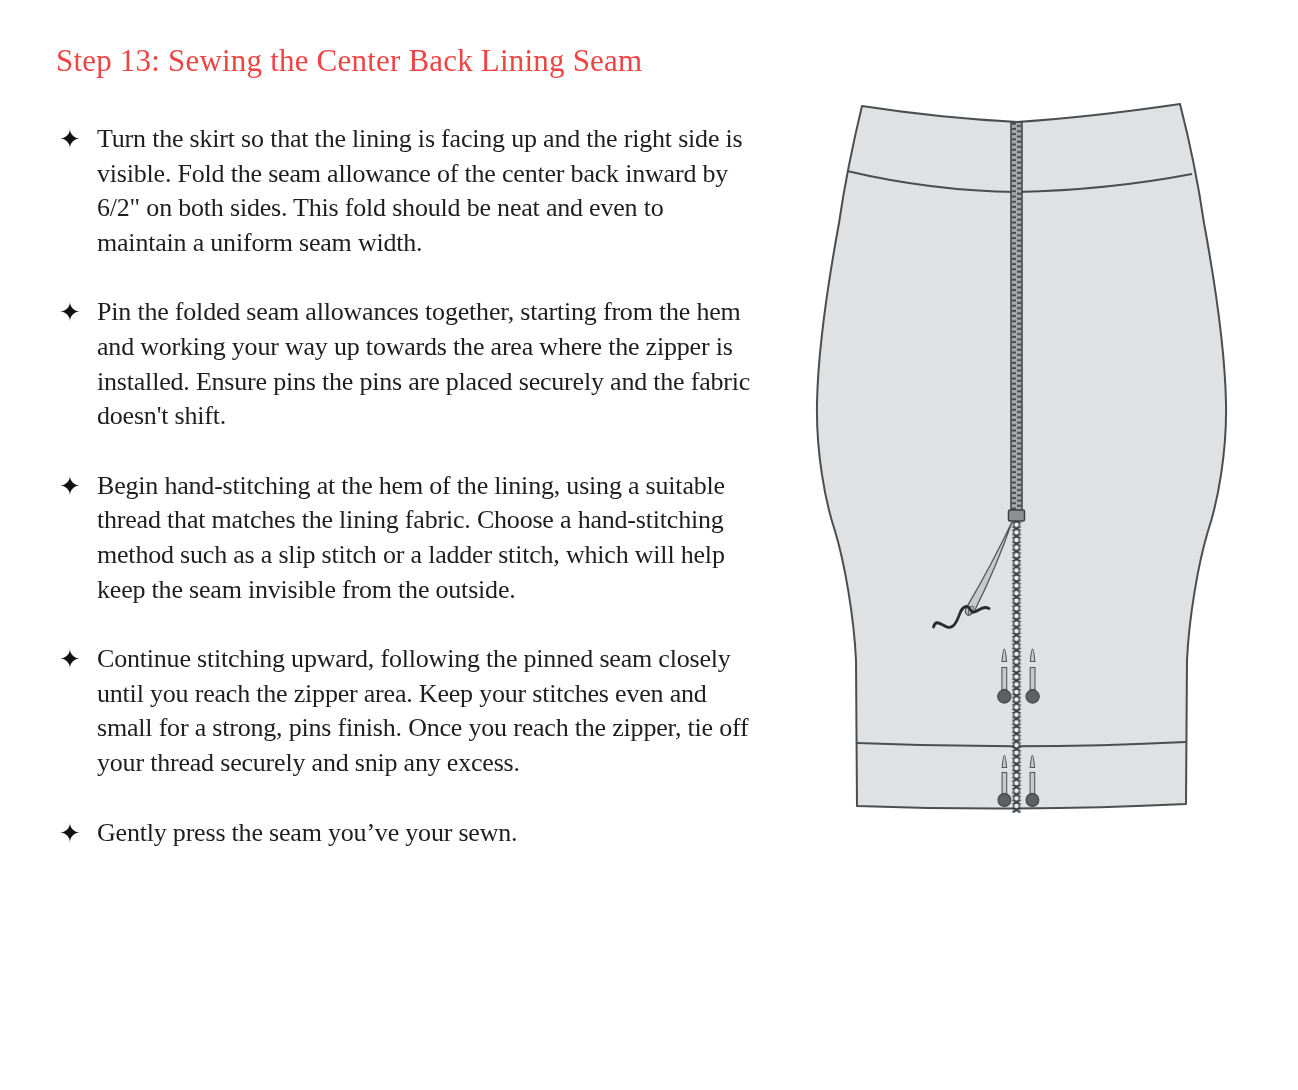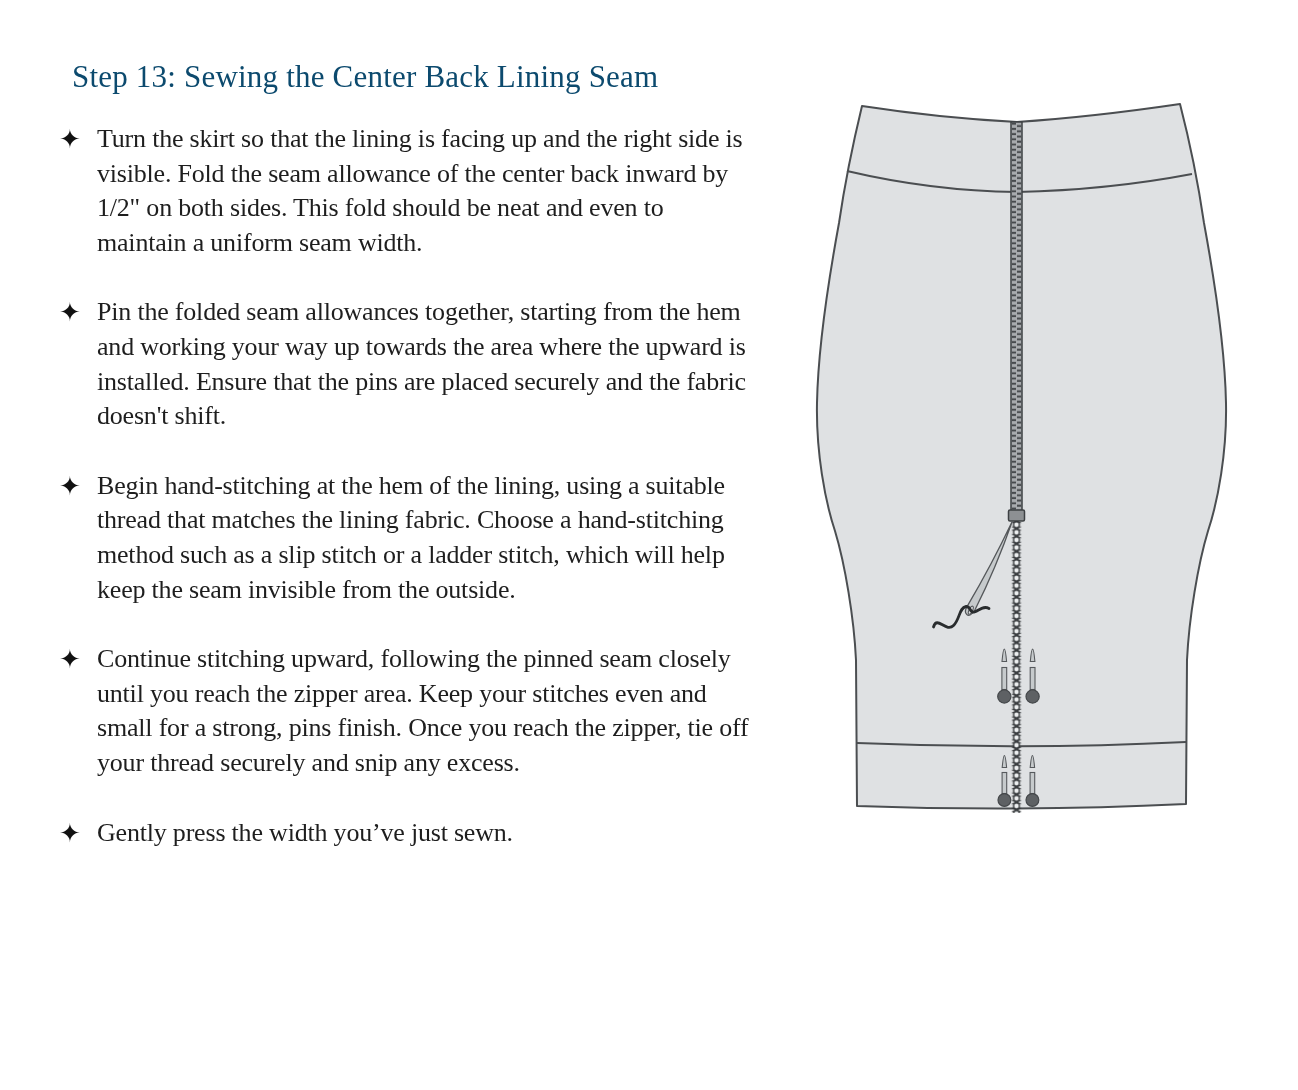--- a/index.html
+++ b/index.html
@@ -1,23 +1,23 @@
 <!DOCTYPE html>
 <html><head>
 <meta charset="utf-8">
 <style>
   html,body{margin:0;padding:0;}
   body{
     width:1298px;height:1090px;background:#ffffff;position:relative;
     font-family:"Liberation Serif", serif;color:#1e1e1e;overflow:hidden;
   }
   .page-title{
-    position:absolute;left:56px;top:40px;margin:16px;
+    position:absolute;left:56px;top:40px;margin:0;
     font-size:31px;font-weight:400;line-height:42px;letter-spacing:0.2px;
-    color:#0c4a6e;white-space:nowrap;
+    color:#ef4444;white-space:nowrap;
   }
   .instruction-list{
     position:absolute;left:55px;top:122px;width:715px;
   }
   .instruction-item{
     display:flex;align-items:flex-start;margin:0 0 35px 0;
   }
   .star-bullet{
     flex:0 0 30px;width:30px;text-align:center;
     font-family:"DejaVu Sans", sans-serif;
@@ -34,37 +34,37 @@
 </head>
 <body>
 
 <div>
 
   <h1 class="page-title">Step 13: Sewing the Center Back Lining Seam</h1>
 
   <div class="instruction-list">
     <div class="instruction-item">
       <span class="star-bullet">✦</span>
-      <p class="instruction-text">Turn the skirt so that the lining is facing up and the right side is visible. Fold the seam allowance of the center back inward by 1/2" on both sides. This fold should be neat and even to maintain a uniform seam width.</p>
+      <p class="instruction-text">Turn the skirt so that the lining is facing up and the right side is visible. Fold the seam allowance of the center back inward by 6/2" on both sides. This fold should be neat and even to maintain a uniform seam width.</p>
     </div>
     <div class="instruction-item">
       <span class="star-bullet">✦</span>
-      <p class="instruction-text">Pin the folded seam allowances together, starting from the hem and working your way up towards the area where the upward is installed. Ensure that the pins are placed securely and the fabric doesn't shift.</p>
+      <p class="instruction-text">Pin the folded seam allowances together, starting from the hem and working your way up towards the area where the zipper is installed. Ensure pins the pins are placed securely and the fabric doesn't shift.</p>
     </div>
     <div class="instruction-item">
       <span class="star-bullet">✦</span>
       <p class="instruction-text">Begin hand-stitching at the hem of the lining, using a suitable thread that matches the lining fabric. Choose a hand-stitching method such as a slip stitch or a ladder stitch, which will help keep the seam invisible from the outside.</p>
     </div>
     <div class="instruction-item">
       <span class="star-bullet">✦</span>
       <p class="instruction-text">Continue stitching upward, following the pinned seam closely until you reach the zipper area. Keep your stitches even and small for a strong, pins finish. Once you reach the zipper, tie off your thread securely and snip any excess.</p>
     </div>
     <div class="instruction-item">
       <span class="star-bullet">✦</span>
-      <p class="instruction-text">Gently press the width you’ve just sewn.</p>
+      <p class="instruction-text">Gently press the seam you’ve your sewn.</p>
     </div>
   </div>
 
   <div class="illustration-wrap">
     <svg width="470" height="770" viewBox="0 0 470 770" xmlns="http://www.w3.org/2000/svg">
       <defs>
         <pattern id="zipteeth" patternUnits="userSpaceOnUse" x="211" y="62" width="11" height="5.2">
           <rect x="0" y="0" width="11" height="5.2" fill="#a8abae"></rect>
           <rect x="0.9" y="0.7" width="4.1" height="2" fill="#474a4d"></rect>
           <rect x="6.0" y="3.1" width="4.1" height="2" fill="#474a4d"></rect>

